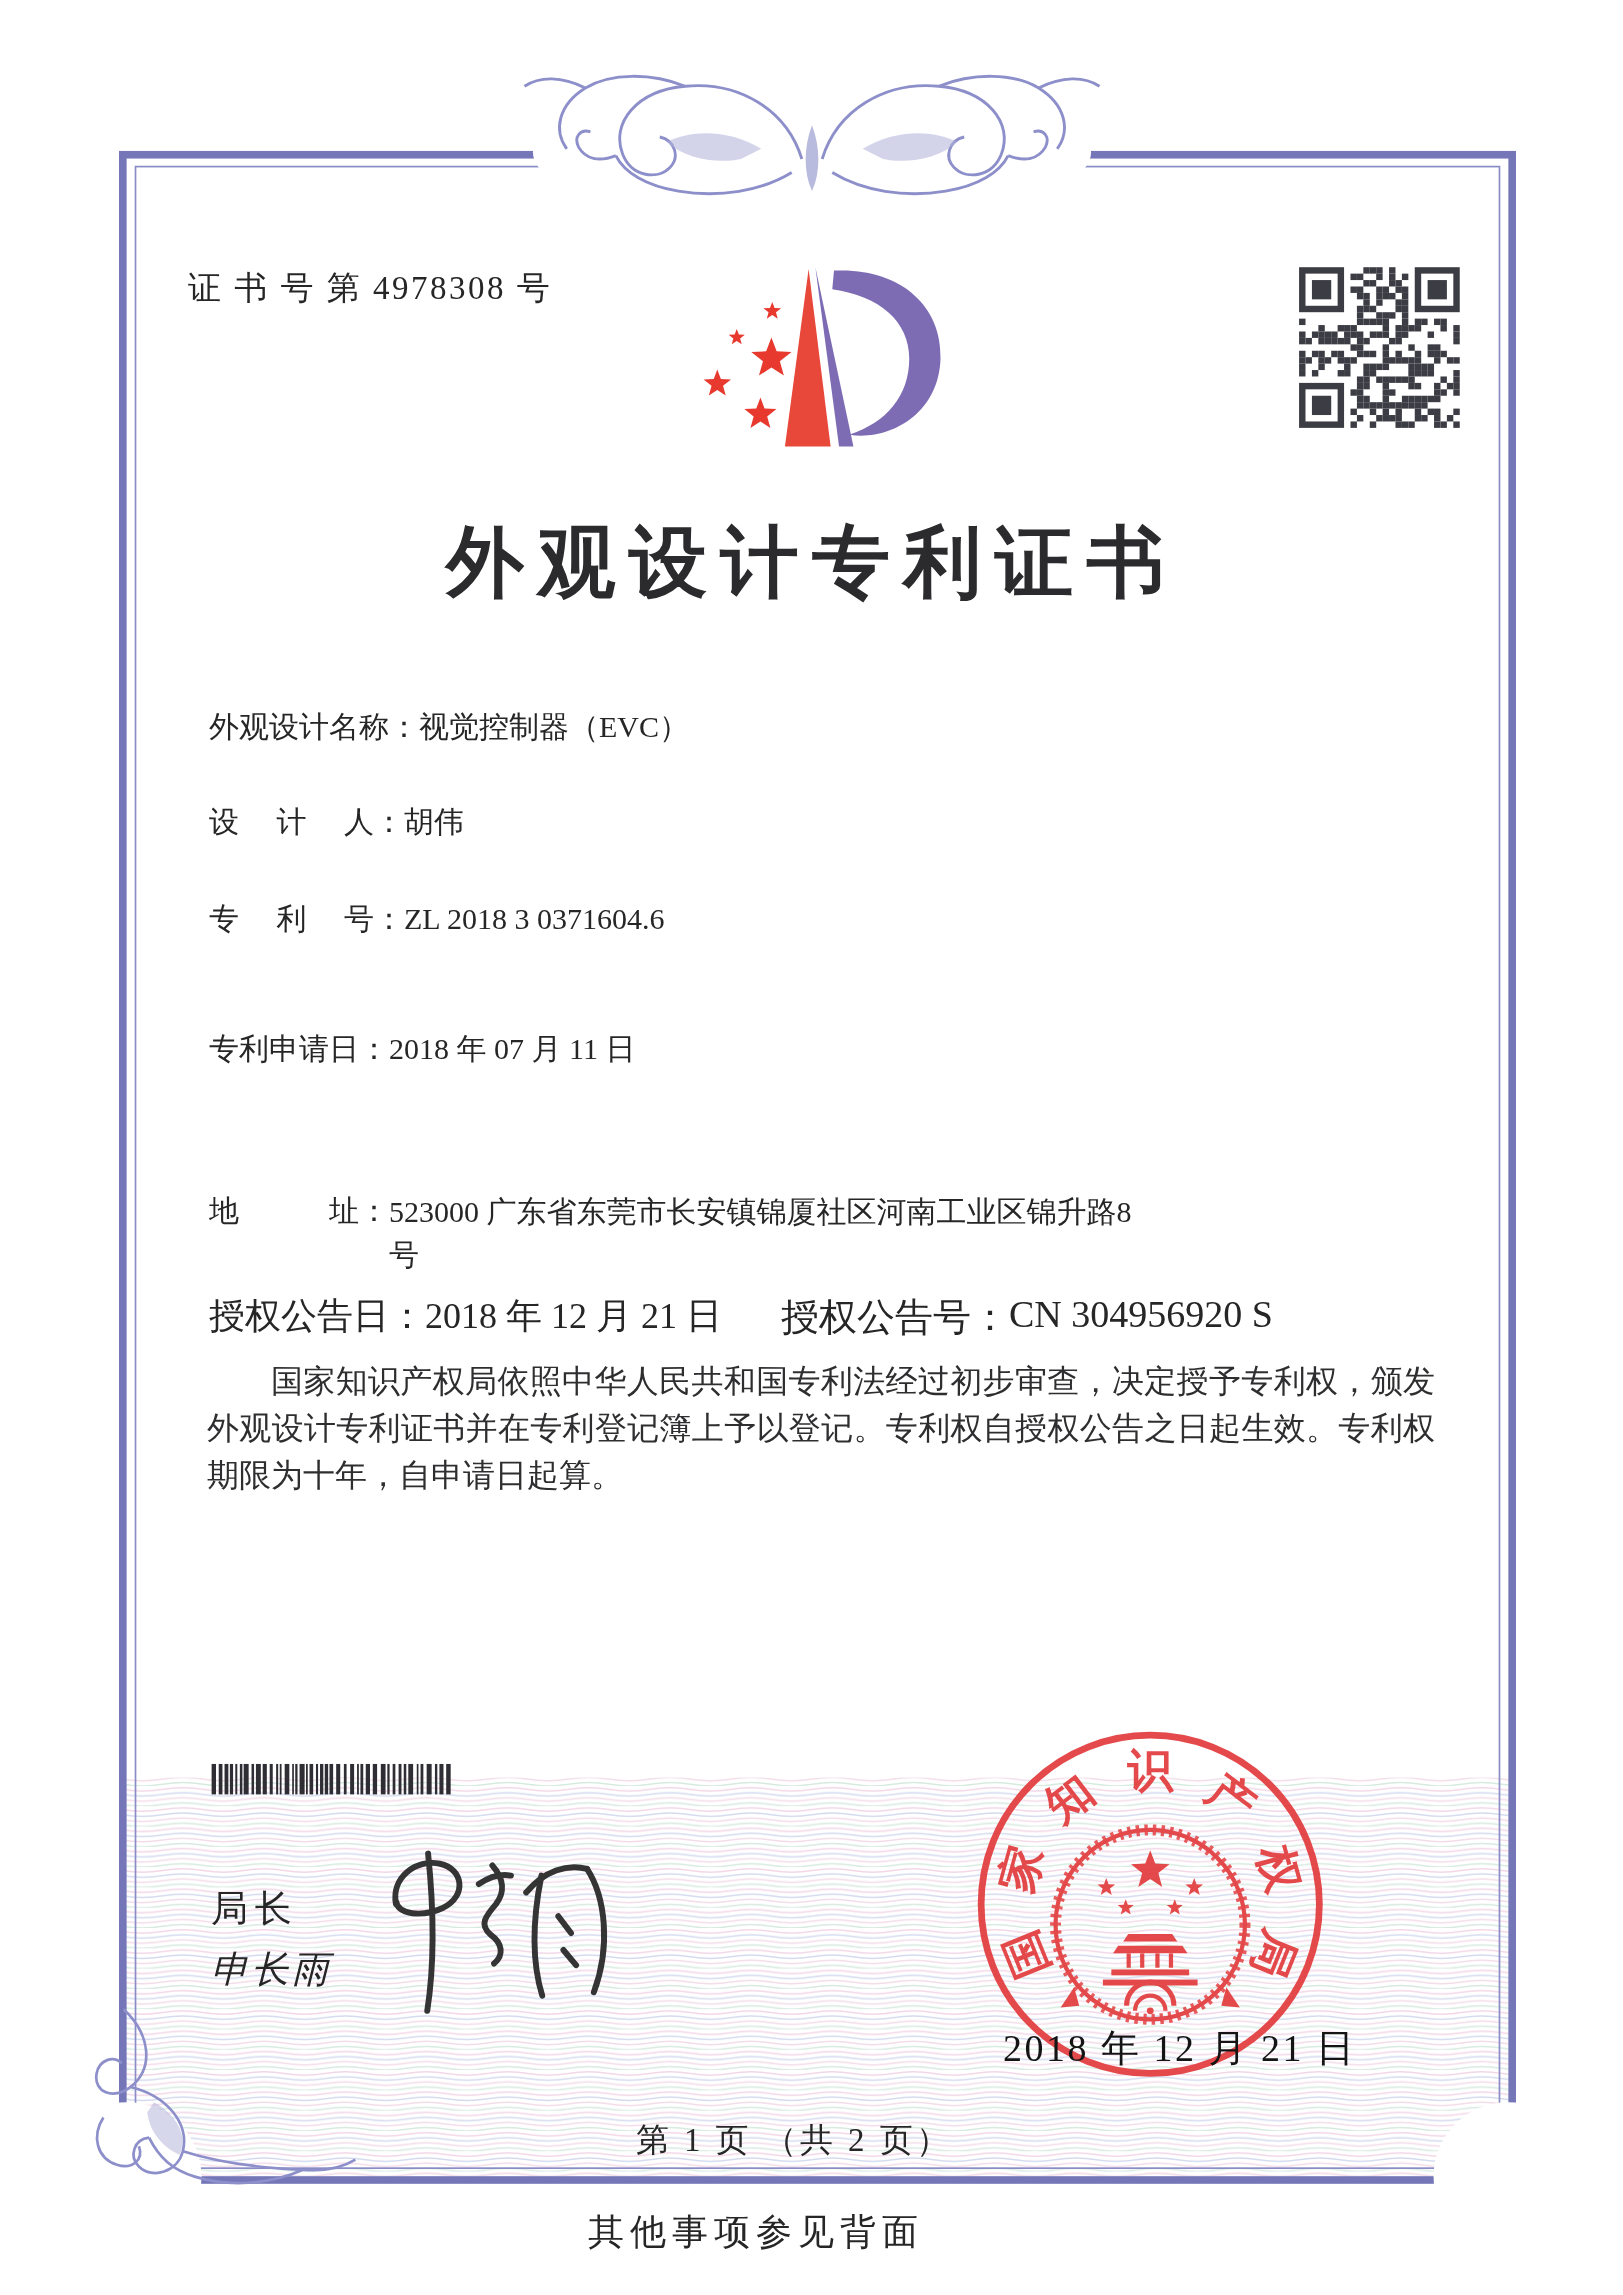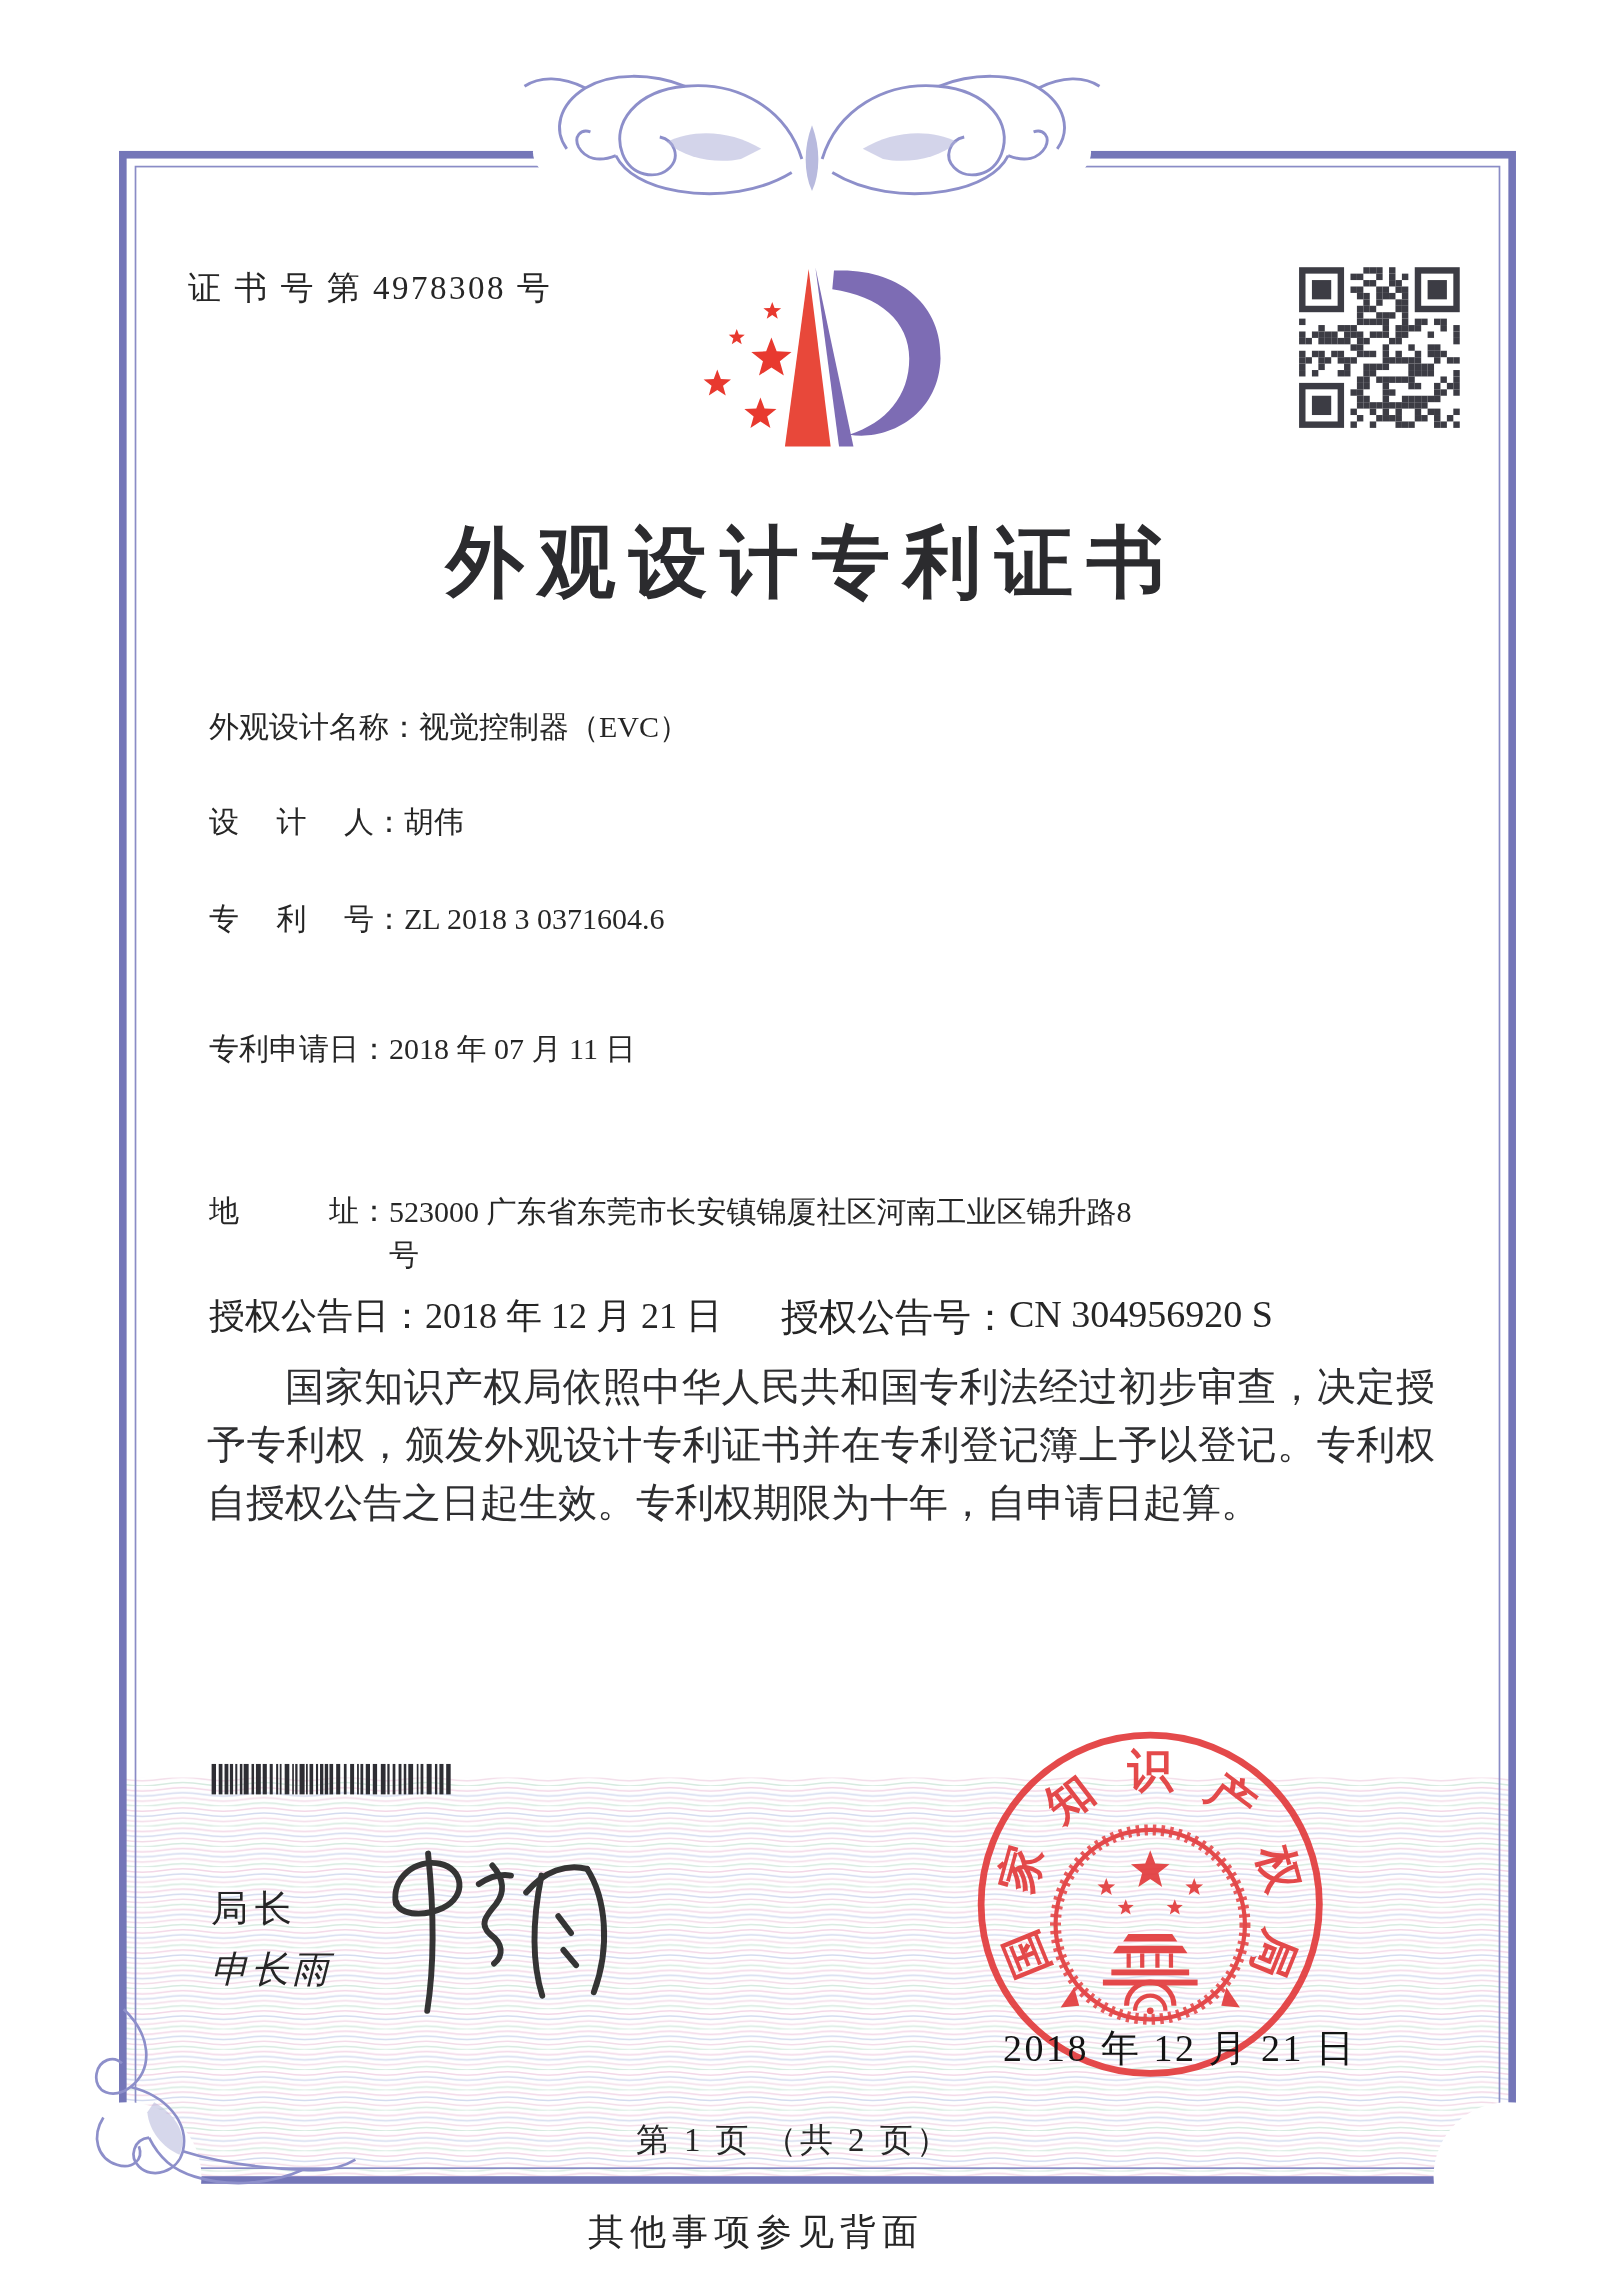--- a/index.html
+++ b/index.html
@@ -10,21 +10,21 @@
   .cert-no{left:188px;top:266px;font-size:33px;letter-spacing:2.5px;white-space:pre;}
   .title{left:0;top:511px;width:1624px;text-align:center;font-size:78px;font-weight:600;
          letter-spacing:13.5px;color:#2b2b2e;}
   .row{left:209px;display:flex;font-size:30px;line-height:1.35;}
   .flabel{white-space:pre;flex:none;}
   .fvalue{white-space:pre-wrap;max-width:1066px;}
   .r1{top:707px;} .r2{top:802px;} .r3{top:899px;} .r4{top:1029px;} .r5{top:1094px;}
   .r6{top:1191px;} .r6 .fvalue{line-height:1.42;}
   .grant1{left:209px;top:1292px;display:flex;font-size:36px;}
   .grant2{left:781px;top:1292px;display:flex;font-size:38px;}
-  .para{left:207px;width:1228px;font-size:39px;line-height:58px;text-align:justify;
+  .para{left:207px;width:1228px;font-size:32px;line-height:47px;text-align:justify;
         text-indent:2em;color:#2e2e30;}
   .p1{top:1358px;} .p2{top:1498px;}
   .director-title{left:211px;top:1884px;font-size:37px;letter-spacing:6.8px;}
   .director-name{left:211px;top:1945px;font-size:37px;letter-spacing:3.4px;font-style:italic;}
   .seal-date{left:1003px;top:2023px;font-size:38px;letter-spacing:2.5px;color:#141414;white-space:pre;}
   .page-info{left:636px;top:2118px;font-size:33px;letter-spacing:3.4px;white-space:pre;}
   .back-note{left:588px;top:2208px;font-size:36px;letter-spacing:6px;}
 </style>
 </head>
 <body>

